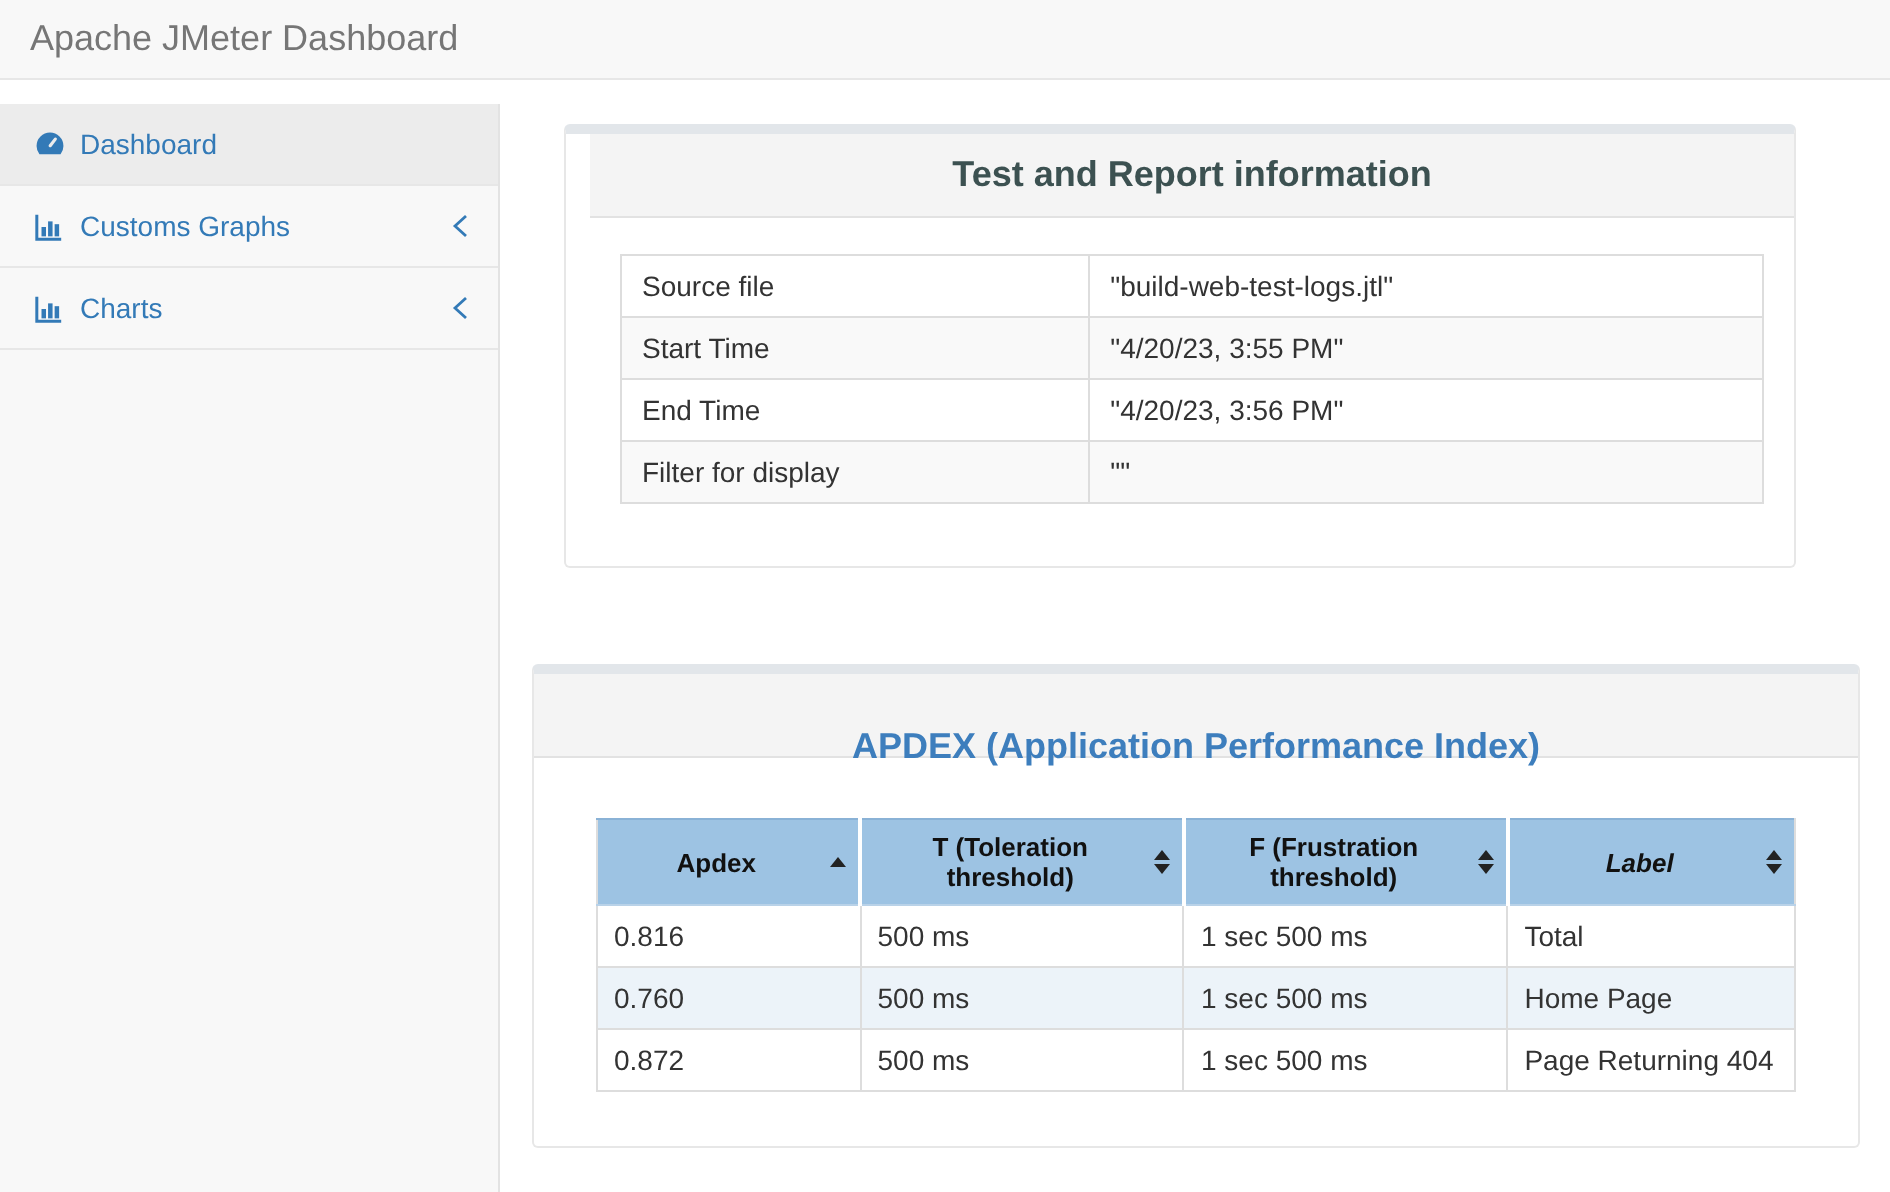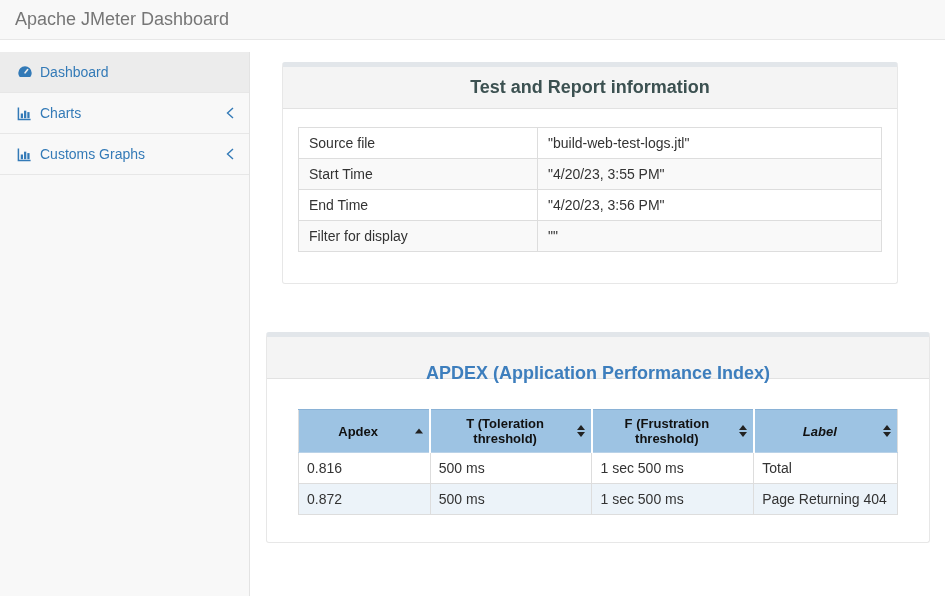--- a/index.html
+++ b/index.html
@@ -63,21 +63,21 @@
   }
   .panel-heading {
     background: #f4f4f4;
     border-bottom: 1px solid #e2e2e2;
     height: 42px;
     display: flex;
     align-items: center;
     justify-content: center;
   }
   .panel-title { font-size: 18px; font-weight: bold; }
-  .panel-info { margin: 22px 47px 0 31px; }
+  .panel-info { margin: 22px 47px 0 31px; padding-left: 12px; }
   .panel-info .panel-title { color: #3c5151; }
   .panel-info .panel-body { padding: 18px 15px 31px 15px; }
 
   .panel-apdex { margin: 48px 15px 0 15px; }
   .panel-apdex .panel-title { color: #3d7ebd; margin-top: 32px; }
   .panel-apdex .panel-body { padding: 30px 31px 27px 31px; }
 
   
   table { width: 100%; border-collapse: collapse; font-size: 14px; }
   .info-table td {
@@ -151,38 +151,38 @@
 
   <div class="side-item">
     <span class="icn">
       <svg width="15" height="15" viewBox="0 0 16 16">
         <path d="M1.5 1.5v13h13" stroke="#337ab7" stroke-width="1.6" fill="none"></path>
         <rect x="4" y="8" width="2.4" height="5" fill="#337ab7"></rect>
         <rect x="7.5" y="5" width="2.4" height="8" fill="#337ab7"></rect>
         <rect x="11" y="6.5" width="2.4" height="6.5" fill="#337ab7"></rect>
       </svg>
     </span>
-    <span>Charts</span>
+    <span>Customs Graphs</span>
     <span class="chev">
       <svg width="10" height="12" viewBox="0 0 10 12">
           <path d="M8 1 L2.5 6 L8 11" stroke="#337ab7" stroke-width="1.4" fill="none"></path>
         </svg>
     </span>
   </div>
 
   <div class="side-item">
     <span class="icn">
       <svg width="15" height="15" viewBox="0 0 16 16">
         <path d="M1.5 1.5v13h13" stroke="#337ab7" stroke-width="1.6" fill="none"></path>
         <rect x="4" y="8" width="2.4" height="5" fill="#337ab7"></rect>
         <rect x="7.5" y="5" width="2.4" height="8" fill="#337ab7"></rect>
         <rect x="11" y="6.5" width="2.4" height="6.5" fill="#337ab7"></rect>
       </svg>
     </span>
-    <span>Customs Graphs</span>
+    <span>Charts</span>
     <span class="chev">
       <svg width="10" height="12" viewBox="0 0 10 12">
           <path d="M8 1 L2.5 6 L8 11" stroke="#337ab7" stroke-width="1.4" fill="none"></path>
         </svg>
     </span>
   </div>
 
 </div>
 
 <div class="main">
@@ -253,20 +253,26 @@
           </tr>
         </thead>
         <tbody>
           <tr class="total-row">
             <td>0.816</td>
             <td>500 ms</td>
             <td>1 sec 500 ms</td>
             <td>Total</td>
           </tr>
           <tr>
+            <td>0.760</td>
+            <td>500 ms</td>
+            <td>1 sec 500 ms</td>
+            <td>Home Page</td>
+          </tr>
+          <tr>
             <td>0.872</td>
             <td>500 ms</td>
             <td>1 sec 500 ms</td>
             <td>Page Returning 404</td>
           </tr>
         </tbody>
       </table>
     </div>
   </div>
 

